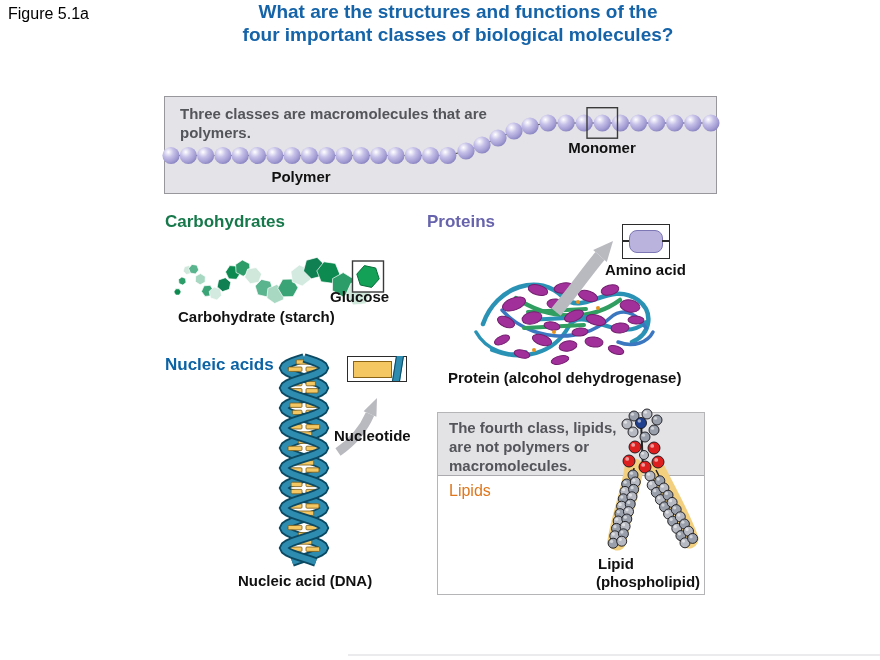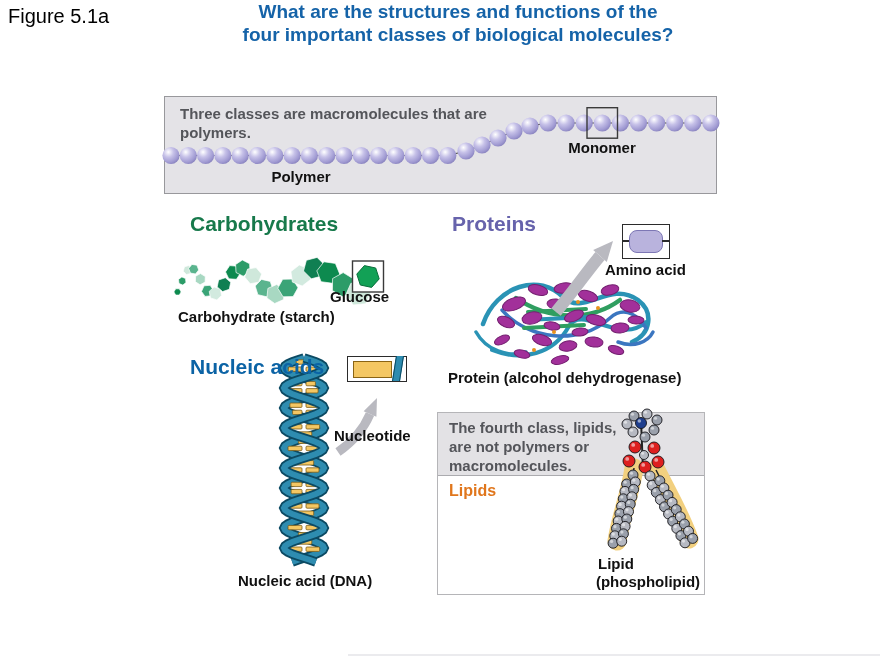--- a/index.html
+++ b/index.html
@@ -5,24 +5,24 @@
   html,body{margin:0;padding:0;}
   body{
     width:880px;height:660px;position:relative;overflow:hidden;
     background:#ffffff;
     font-family:"Liberation Sans", sans-serif;
   }
   .abs{position:absolute;}
   
   .lbl{position:absolute;font-weight:bold;color:#111111;font-size:15px;
        white-space:nowrap;z-index:6;line-height:1.15;}
-  .figure-label{left:8px;top:5px;font-size:20px;font-weight:normal;color:#000;}
+  .figure-label{left:8px;top:5px;font-size:16px;font-weight:normal;color:#000;}
   .title{left:0;top:40px;width:880px;text-align:center;
          font-size:19px;font-weight:bold;color:#1563a8;line-height:23px;z-index:6;margin-left:18px;}
-  .heading{font-size:21px;margin-left:25px;}
+  .heading{font-size:17px;}
   .h-carb{left:165px;top:212px;color:#17794b;}
   .h-prot{left:427px;top:212px;color:#6763ac;}
   .h-nuc{left:165px;top:355px;color:#0b63a5;}
   
   #polymer-panel{left:164px;top:96px;width:551px;height:96px;
      background:#e4e3e7;border:1px solid #98989c;z-index:1;}
   #polymer-note{position:absolute;left:15px;top:7px;width:312px;
      font-weight:bold;font-size:15px;color:#54555a;line-height:19px;}
   .polymer-lbl{left:261px;top:168px;width:80px;text-align:center;}
   .monomer-lbl{left:562px;top:139px;width:80px;text-align:center;}
@@ -36,21 +36,21 @@
   .nucleotide-lbl{left:334px;top:383px;margin-top:44px;}
   .nuc-caption{left:238px;top:572px;}
   
   #lipids-panel{left:437px;top:412px;width:266px;height:181px;
      background:#ffffff;border:1px solid #b5b5b8;z-index:1;}
   #lipids-header{position:absolute;left:0;top:0;right:0;height:62px;
      background:#e3e2e5;border-bottom:1px solid #ababaf;}
   #lipids-note{position:absolute;left:11px;top:5px;width:182px;
      font-weight:bold;font-size:15px;color:#54555a;line-height:19px;}
   #lipids-heading{position:absolute;left:11px;top:69px;
-     font-weight:bold;font-size:16px;color:#e0761c;}
+     font-weight:normal;font-size:16px;color:#e0761c;}
   .lipid-caption1{left:598px;top:555px;width:100px;}
   .lipid-caption2{left:573px;top:573px;width:150px;text-align:center;}
   
   .aa-box{left:622px;top:224px;width:46px;height:33px;background:#fff;
      border:1.5px solid #2b2b2b;z-index:4;}
   .aa-pill{position:absolute;left:6px;top:5px;width:32px;height:21px;
      background:#b9b3dd;border:1.5px solid #7d77b5;border-radius:8px;}
   .aa-line-l{position:absolute;left:0;top:15px;width:7px;height:1.5px;background:#2b2b2b;}
   .aa-line-r{position:absolute;right:0;top:15px;width:7px;height:1.5px;background:#2b2b2b;}
   .nt-box{left:347px;top:356px;width:58px;height:24px;background:#fff;

